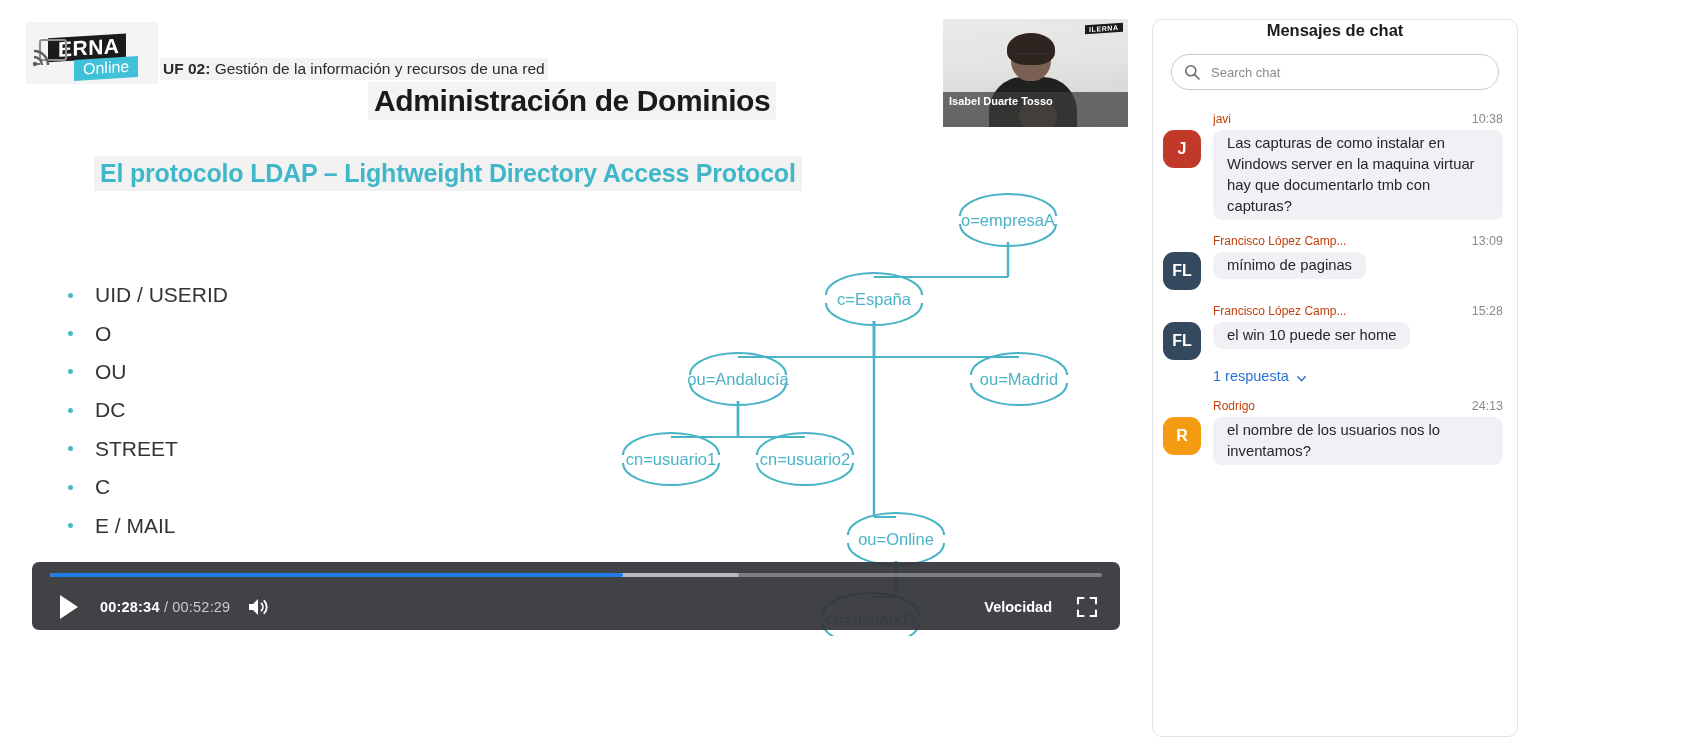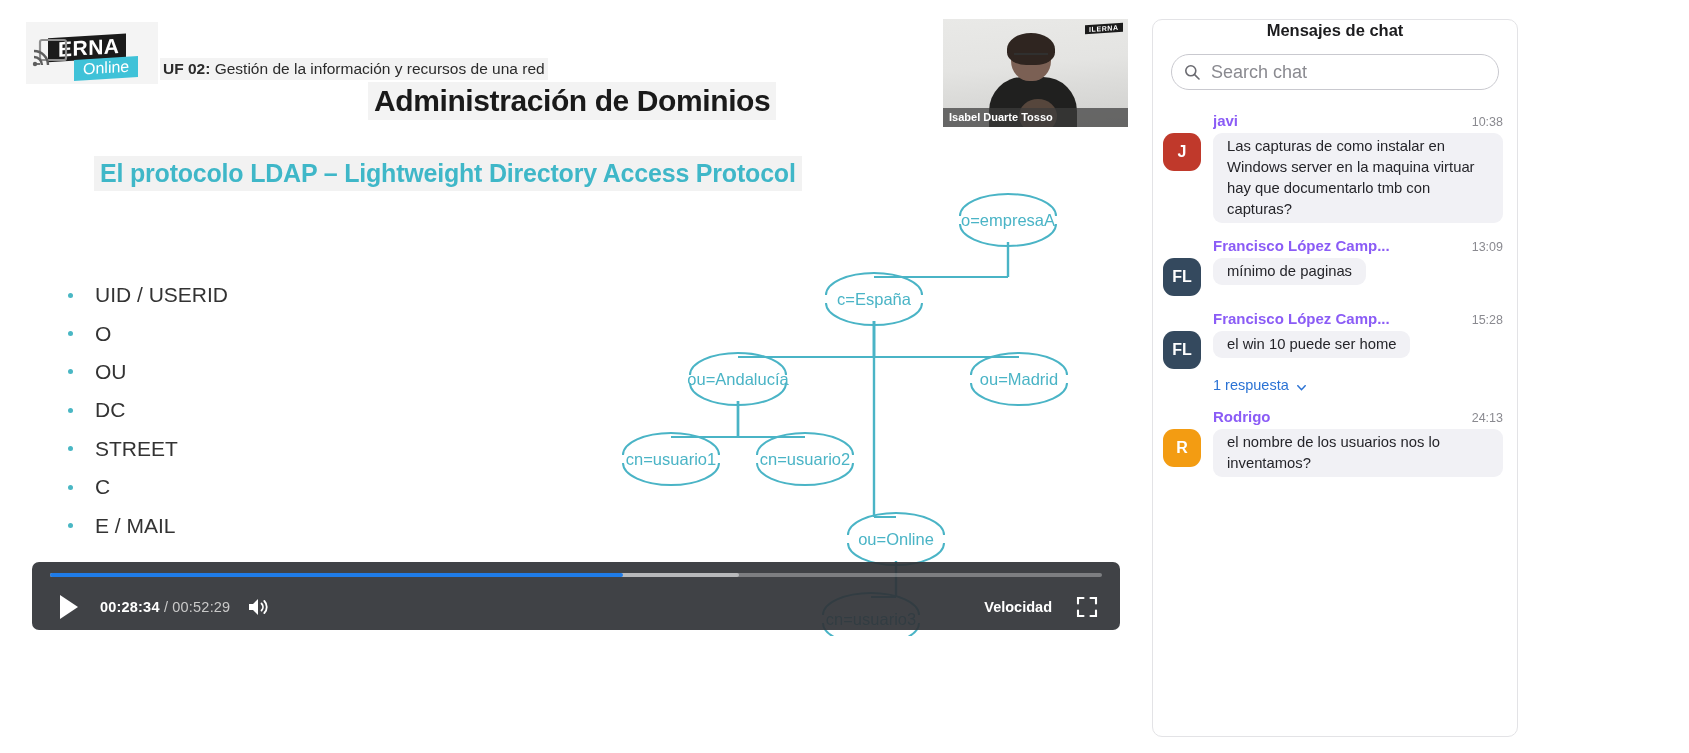--- a/index.html
+++ b/index.html
@@ -224,21 +224,21 @@
     padding: 1px 4px;
     transform: skewY(-4deg);
   }
   #webcam .cam-name {
     position: absolute;
     left: 0; right: 0; bottom: 0;
     background: rgba(60,60,60,0.72);
     color: #ffffff;
     font-size: 11px;
     font-weight: 700;
-    padding: 3px 6px 4px 6px;
+    padding: 3px 6px 20px 6px;
     white-space: nowrap;
     overflow: hidden;
   }
 
   
   #video-controls {
     position: absolute;
     left: 8px;
     bottom: 6px;
     width: 1088px;
@@ -353,43 +353,43 @@
   }
   #chat-search .s-icon {
     width: 16px; height: 16px;
     margin-right: 9px;
     flex: 0 0 auto;
     color: #6a6a70;
   }
   #chat-search input {
     border: none;
     outline: none;
-    font-size: 18px;
+    font-size: 13px;
     color: #15803d;
     font-family: "Liberation Sans", sans-serif;
     width: 100%;
     background: transparent;
   }
   #chat-search input::placeholder { color: #8a8a90; }
 
   #chat-messages {
     margin-top: 22px;
     padding: 0 14px 0 10px;
   }
   .msg { margin-bottom: 14px; }
   .msg-head {
     display: flex;
     align-items: baseline;
     margin-left: 50px;
     margin-bottom: 4px;
   }
   .msg-author {
-    font-size: 15px;
-    font-weight: 700;
-    color: #8b5cf6;
+    font-size: 12px;
+    font-weight: 400;
+    color: #c2410c;
     max-width: 200px;
     white-space: nowrap;
     overflow: hidden;
   }
   .msg-time {
     font-size: 12.5px;
     color: #8a8a90;
     margin-left: auto;
     padding-left: 10px;
     white-space: nowrap;

